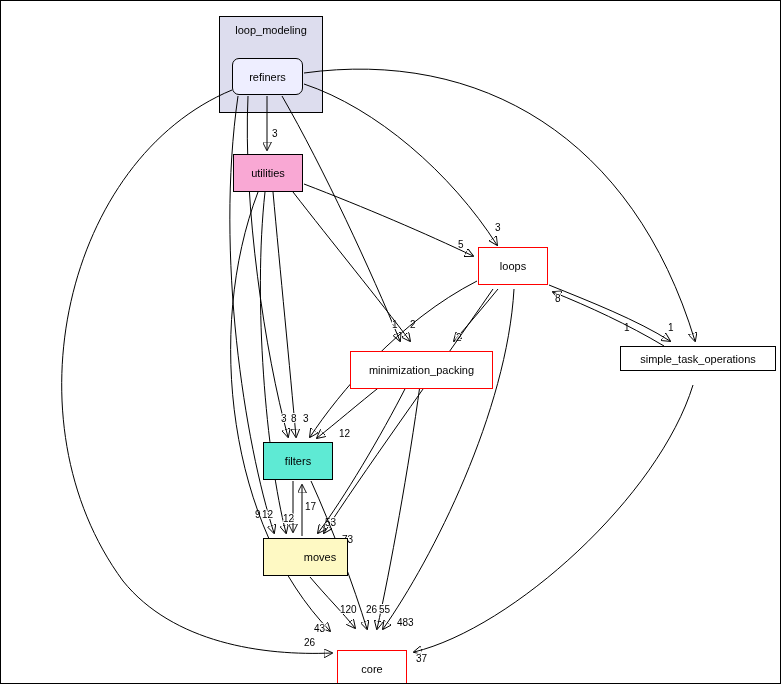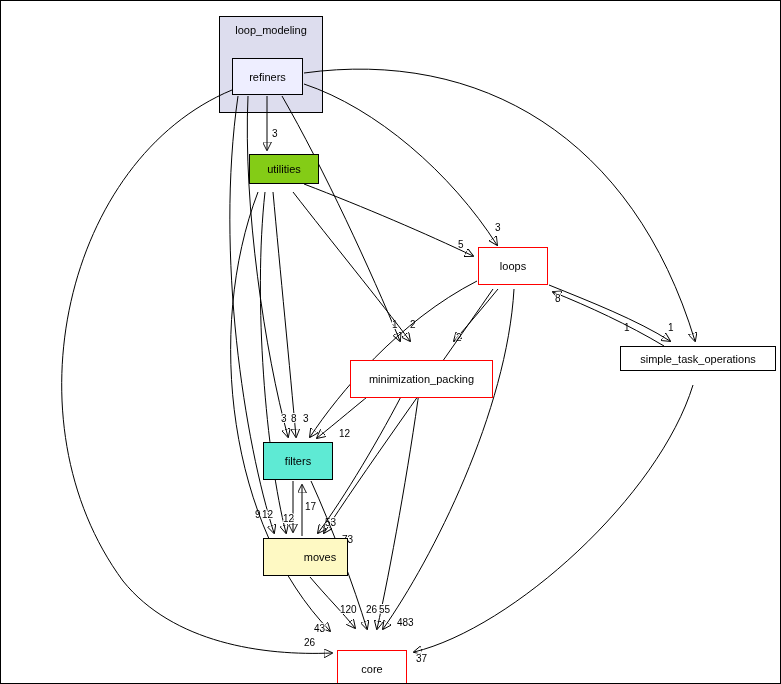--- a/index.html
+++ b/index.html
@@ -121,23 +121,23 @@
       <text x="304" y="509">17</text>
       <path d="M310,480 C331,526 353,586 366,628" marker-end="url(#arrowhead)"></path>
       <text x="365" y="612">26</text>
       <path d="M309,576 C325,595 342,612 354,627" marker-end="url(#arrowhead)"></path>
       <text x="339" y="612">120</text>
       <path d="M692,384 C658,495 512,627 413,651" marker-end="url(#arrowhead)"></path>
       <text x="415" y="661">37</text>
     </svg>
 
   <div id="nodes">
-      <div class="node" style="left: 231px; top: 57px; width: 71px; height: 37px; border-color: rgb(0, 0, 0); background: rgb(238, 238, 255);">refiners</div>
-      <div class="node" style="left: 248px; top: 153px; width: 70px; height: 30px; border-color: rgb(0, 0, 0); background: #84cc16;">utilities</div>
+      <div class="node" style="left: 231px; top: 57px; width: 71px; height: 37px; border-color: rgb(0, 0, 0); background: rgb(238, 238, 255); border-radius: 7px;">refiners</div>
+      <div class="node" style="left: 232px; top: 153px; width: 70px; height: 38px; border-color: rgb(0, 0, 0); background: #f9a8d4;">utilities</div>
       <div class="node" style="left: 477px; top: 246px; width: 70px; height: 38px; border-color: rgb(255, 0, 0); background: rgb(255, 255, 255);">loops</div>
-      <div class="node" style="left: 349px; top: 359px; width: 143px; height: 38px; border-color: rgb(255, 0, 0); background: rgb(255, 255, 255);">minimization_packing</div>
+      <div class="node" style="left: 349px; top: 350px; width: 143px; height: 38px; border-color: rgb(255, 0, 0); background: rgb(255, 255, 255);">minimization_packing</div>
       <div class="node" style="left: 619px; top: 345px; width: 156px; height: 25px; border-color: rgb(0, 0, 0); background: rgb(255, 255, 255);">simple_task_operations</div>
       <div class="node" style="left: 262px; top: 441px; width: 70px; height: 38px; border-color: rgb(0, 0, 0); background: #5eead4;">filters</div>
       <div class="node" style="left: 262px; top: 537px; width: 85px; height: 38px; border-color: rgb(0, 0, 0); background: #fef9c3; padding-left: 29px;">moves</div>
       <div class="node" style="left: 336px; top: 633px; width: 70px; height: 38px; border-color: rgb(255, 0, 0); background: rgb(255, 255, 255); margin-top: 16px;">core</div>
     </div>
 
 </div>
 
 </body></html>

